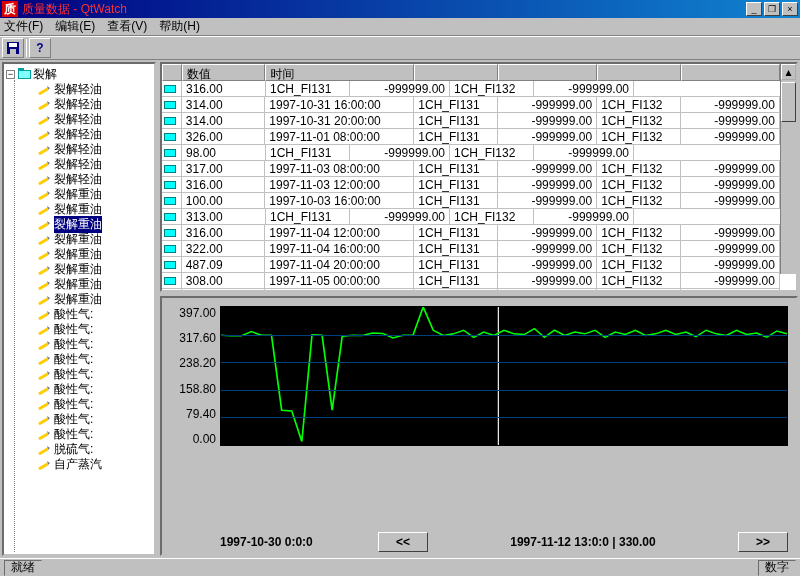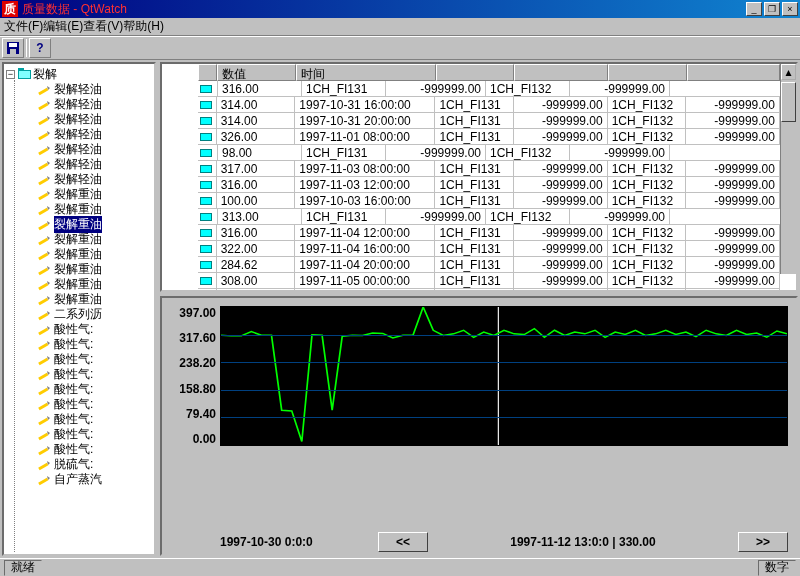--- a/index.html
+++ b/index.html
@@ -2,21 +2,21 @@
 <html><head>
 <meta charset="utf-8">
 <style>
 * { box-sizing: border-box; margin: 0; padding: 0; font-family: "SimSun", "MS Sans Serif", sans-serif; font-size: 12px; }
 body { background: #c0c0c0; width: 800px; height: 576px; overflow: hidden; display: flex; flex-direction: column; }
 .titlebar { background: linear-gradient(to right, #000080, #1084d0); color: #fff; height: 18px; display: flex; align-items: center; padding: 1px 2px; }
 .titlebar .logo { width: 16px; height: 16px; background: #d00; margin-right: 4px; display: flex; align-items: center; justify-content: center; color:#fff; font-weight:bold; }
 .titlebar .caption { flex: 1; color: #ff3030; font-weight: normal; }
 .titlebar .btns { display: flex; gap: 2px; }
 .titlebar .btns button { width: 16px; height: 14px; background: #c0c0c0; border: 1px solid #fff; border-right-color:#404040; border-bottom-color:#404040; font-size: 9px; line-height: 10px; }
-.menubar { background: #c0c0c0; height: 18px; display: flex; align-items: center; padding: 0 4px; border-bottom: 1px solid #808080; }
+.menubar { background: #c0c0c0; height: 18px; display: flex; align-items: center; padding: 0 4px; gap: 12px; border-bottom: 1px solid #808080; }
 .menubar span { cursor: default; }
 .toolbar { background: #c0c0c0; height: 24px; display: flex; align-items: center; padding: 2px; border-bottom: 1px solid #808080; border-top:1px solid #fff; gap:2px;}
 .toolbar button { width: 22px; height: 20px; background: #c0c0c0; border: 1px solid #fff; border-right-color:#808080; border-bottom-color:#808080; display:flex; align-items:center; justify-content:center;}
 .content { flex: 1; display: flex; padding: 2px; gap: 4px; overflow:hidden; background:#c0c0c0; }
 .tree-panel { width: 154px; background: #fff; border: 2px inset #c0c0c0; overflow: hidden; position:relative; }
 .tree-inner { padding: 2px 0; }
 .tree-root { display: flex; align-items: center; padding-left: 2px; height:16px;}
 .tree-item { display: flex; align-items: center; padding-left: 34px; height: 15px; white-space:nowrap; }
 .tree-item.selected span.lbl { background: #000080; color: #fff; }
 .pencil { width: 14px; height: 12px; margin-right: 2px; display:inline-block; position:relative;}
@@ -25,21 +25,21 @@
 .grid-panel { flex: 0 0 230px; background: #fff; border: 2px inset #c0c0c0; overflow: hidden; position:relative;}
 .grid-header { display: flex; background: #c0c0c0; position:sticky; top:0;}
 .grid-header .hcell { border: 1px solid #fff; border-right-color:#808080; border-bottom-color:#808080; padding: 1px 4px; height:17px;}
 .grid-row { display: flex; border-bottom: 1px solid #c0c0c0; height:16px; align-items:center;}
 .grid-row .cell { padding: 0 4px; border-right: 1px solid #c0c0c0; height:16px; display:flex; align-items:center;}
 .cell.num, .hcell.num { justify-content: flex-end; text-align:right;}
 .row-icon { width:16px; height:14px; display:flex; align-items:center; justify-content:center;}
 .row-icon svg { width:14px; height:12px;}
 .chart-panel { flex: 1; background: #c0c0c0; border: 2px inset #c0c0c0; padding: 8px 8px 2px 8px; display:flex; flex-direction:column;}
 .chart-area { flex:1; display:flex; }
-.ylabels { width: 50px; display:flex; flex-direction:column; justify-content:space-between; align-items:flex-end; padding-right:4px; font-weight:bold; height:140px;}
+.ylabels { width: 50px; display:flex; flex-direction:column; justify-content:space-between; align-items:flex-end; padding-right:4px; font-weight:normal; height:140px;}
 .plot { flex:1; height:140px; background:#000; border:1px solid #000; position:relative;}
 .plot .gridline { position:absolute; left:0; right:0; height:1px; background:#004080;}
 .chart-bottom { display:flex; align-items:center; padding: 4px 0 0 50px; gap:8px;}
 .chart-bottom .xstart { font-weight:bold; width:150px;}
 .chart-bottom button { width: 50px; height: 20px; background:#c0c0c0; border:1px solid #fff; border-right-color:#404040; border-bottom-color:#404040; font-weight:bold;}
 .chart-bottom .cursor-info { flex:1; text-align:center; font-weight:bold;}
 .statusbar { height: 18px; background:#c0c0c0; border-top:1px solid #fff; display:flex; align-items:center; padding:0 4px; font-size:12px;}
 .status-cell { border:1px inset #c0c0c0; padding:0 6px; height:16px; display:flex; align-items:center;}
 .status-cell:first-child { flex:0 0 auto;}
 .status-spacer { flex:1;}
@@ -200,27 +200,20 @@
               <rect x="0" y="6" width="10" height="3" fill="#ffcc00" transform="rotate(-30 5 7)"></rect>
               <polygon points="9,2 12,4 10,6" fill="#808080"></polygon>
             </svg></span>
           <span class="lbl">裂解重油</span>
         </div>
         <div class="tree-item">
           <span class="pencil"><svg>
               <rect x="0" y="6" width="10" height="3" fill="#ffcc00" transform="rotate(-30 5 7)"></rect>
               <polygon points="9,2 12,4 10,6" fill="#808080"></polygon>
             </svg></span>
-          <span class="lbl">二系列沥</span>
-        </div>
-        <div class="tree-item">
-          <span class="pencil"><svg>
-              <rect x="0" y="6" width="10" height="3" fill="#ffcc00" transform="rotate(-30 5 7)"></rect>
-              <polygon points="9,2 12,4 10,6" fill="#808080"></polygon>
-            </svg></span>
           <span class="lbl">酸性气:</span>
         </div>
         <div class="tree-item">
           <span class="pencil"><svg>
               <rect x="0" y="6" width="10" height="3" fill="#ffcc00" transform="rotate(-30 5 7)"></rect>
               <polygon points="9,2 12,4 10,6" fill="#808080"></polygon>
             </svg></span>
           <span class="lbl">酸性气:</span>
         </div>
         <div class="tree-item">
@@ -284,21 +277,21 @@
               <rect x="0" y="6" width="10" height="3" fill="#ffcc00" transform="rotate(-30 5 7)"></rect>
               <polygon points="9,2 12,4 10,6" fill="#808080"></polygon>
             </svg></span>
           <span class="lbl">自产蒸汽</span>
         </div>
       </div>
   </div>
 
   <div class="right-panel">
     <div class="grid-panel">
-      <div id="grid-area" style="position:absolute;left:0;top:0;right:16px;bottom:0;overflow:hidden;margin-left:36px;">
+      <div id="grid-area" style="position:absolute;left:0;top:0;right:16px;bottom:0;overflow:hidden;">
           <div class="grid-header">
             <div class="hcell" style="width:20px"></div>
             <div class="hcell" style="width:84px">数值</div>
             <div class="hcell" style="width:150px">时间</div>
             <div class="hcell" style="width:84px"></div>
             <div class="hcell" style="width:100px"></div>
             <div class="hcell" style="width:84px"></div>
             <div class="hcell" style="width:100px"></div>
           </div>
           <div class="grid-row">
@@ -476,21 +469,21 @@
           </div>
           <div class="grid-row">
             <div class="cell" style="width:20px;padding:0">
               <span class="row-icon">
                 <svg>
                   <rect x="1" y="2" width="12" height="8" fill="#008080"></rect>
                   <rect x="2" y="3" width="10" height="6" fill="#00ffff"></rect>
                 </svg>
               </span>
             </div>
-            <div class="cell" style="width:84px">284.62</div>
+            <div class="cell" style="width:84px">487.09</div>
             <div class="cell" style="width:150px">1997-11-04 20:00:00</div>
             <div class="cell" style="width:84px">1CH_FI131</div>
             <div class="cell num" style="width:100px">-999999.00</div>
             <div class="cell" style="width:84px">1CH_FI132</div>
             <div class="cell num" style="width:100px">-999999.00</div>
           </div>
           <div class="grid-row">
             <div class="cell" style="width:20px;padding:0">
               <span class="row-icon">
                 <svg>

